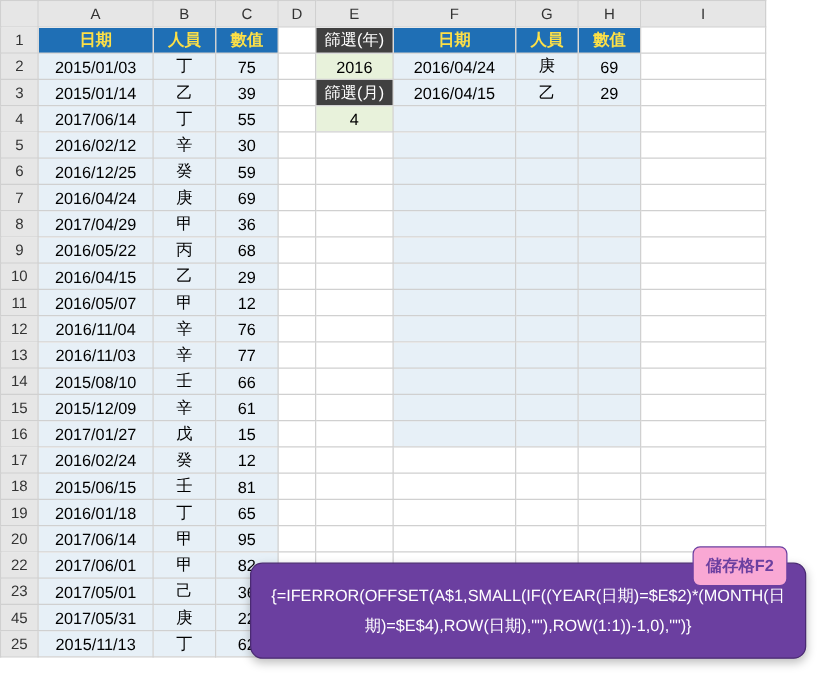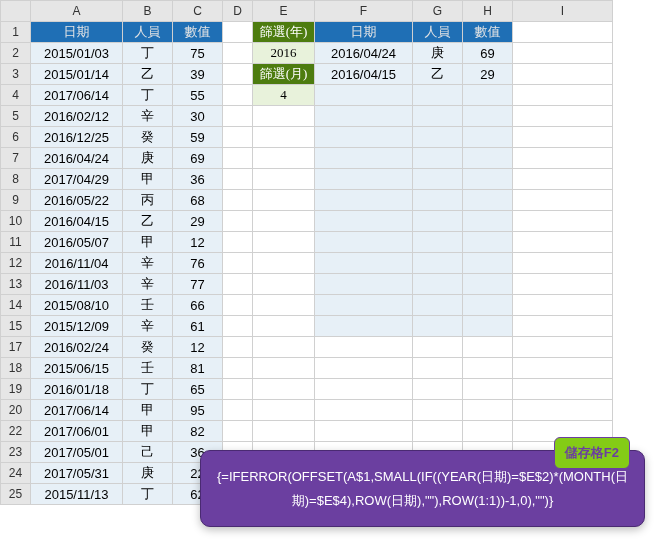--- a/index.html
+++ b/index.html
@@ -40,31 +40,29 @@
     font-size: 12px;
     height: 20px;
     border-bottom: 1px solid #bdbdbd;
   }
   .corner {
     background: #e6e6e6;
     width: 30px;
   }
   .hdr-blue {
     background: #1f6fb5;
-    color: #e5e5e5;
-    font-weight: normal;
+    color: #fde047;
+    font-weight: bold;
   }
   .hdr-dark {
-    background: #4d7c0f;
+    background: #404040;
     color: #fff;
-    font-family: Liberation Serif, serif;
   }
   .lt-green {
     background: #e8f2db;
-    font-family: Liberation Serif, serif;
   }
   .lt-blue {
     background: #e7f0f7;
     border-bottom: 1px solid #5a8fbf;
   }
   .cA { width: 92px; }
   .cB { width: 50px; }
   .cC { width: 50px; }
   .cD { width: 30px; }
   .cE { width: 62px; }
@@ -83,21 +81,21 @@
     color: #fff;
     padding: 14px 14px 14px 14px;
     font-size: 13px;
     line-height: 1.8;
     box-shadow: 0 3px 8px rgba(0,0,0,0.25);
   }
   .tooltip .badge {
     position: absolute;
     top: -14px;
     right: 14px;
-    background: #84cc16;
+    background: #f9a8d4;
     color: #6b3fa0;
     border: 1px solid #6b3fa0;
     border-radius: 6px;
     padding: 3px 10px;
     font-weight: bold;
     font-size: 13px;
   }
   .tooltip .formula {
     text-align: center;
     word-break: break-all;
@@ -300,20 +298,32 @@
         <td class="lt-blue">2015/12/09</td>
         <td class="lt-blue">辛</td>
         <td class="lt-blue">61</td>
         <td></td>
         <td></td>
         <td class="lt-blue"></td>
         <td class="lt-blue"></td>
         <td class="lt-blue"></td>
         <td></td>
       </tr>
+      <tr>
+        <td class="rowhead">16</td>
+        <td class="lt-blue">2017/01/27</td>
+        <td class="lt-blue">戊</td>
+        <td class="lt-blue">15</td>
+        <td></td>
+        <td></td>
+        <td class="lt-blue"></td>
+        <td class="lt-blue"></td>
+        <td class="lt-blue"></td>
+        <td></td>
+      </tr>
     </tbody>
 
   <tbody id="rows-plain">
       <tr>
         <td class="rowhead">17</td>
         <td class="lt-blue">2016/02/24</td>
         <td class="lt-blue">癸</td>
         <td class="lt-blue">12</td>
         <td></td>
         <td></td>
@@ -376,21 +386,21 @@
         <td class="lt-blue">己</td>
         <td class="lt-blue">36</td>
         <td></td>
         <td></td>
         <td></td>
         <td></td>
         <td></td>
         <td></td>
       </tr>
       <tr>
-        <td class="rowhead">24</td>
+        <td class="rowhead">45</td>
         <td class="lt-blue">2017/05/31</td>
         <td class="lt-blue">庚</td>
         <td class="lt-blue">22</td>
         <td></td>
         <td></td>
         <td></td>
         <td></td>
         <td></td>
         <td></td>
       </tr>

